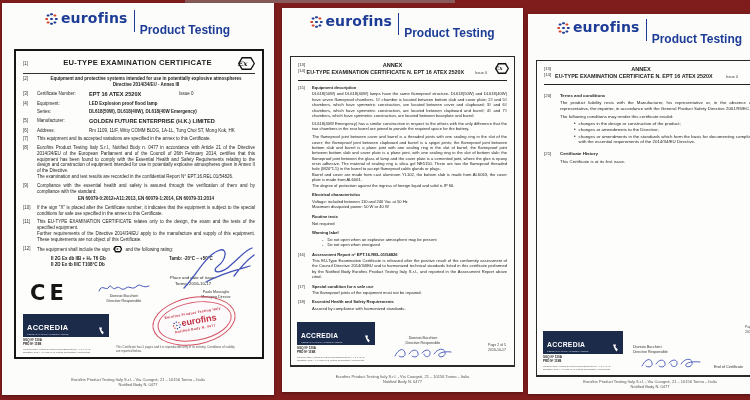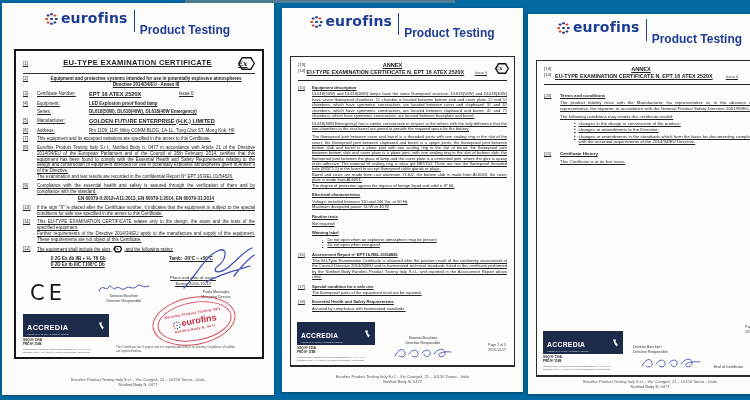--- a/index.html
+++ b/index.html
@@ -1,34 +1,34 @@
 <!DOCTYPE html>
 <html><head>
 <meta charset="utf-8">
 <style>
   html,body{margin:0;padding:0;background:#cfcecc;font-family:"Liberation Sans",sans-serif;}
-  #screen{position:relative;width:750px;height:400px;background:#0369a1;overflow:hidden;}
+  #screen{position:relative;width:750px;height:400px;background:#7f1d1d;overflow:hidden;}
   .scan-artifact{position:absolute;top:0;left:185px;width:270px;height:3px;background:#8f8e8c;opacity:.55;}
   .page{position:absolute;background:#fcfcfa;box-shadow:0 1px 3px rgba(0,0,0,.35);color:#222;}
 
   
   .logo{display:flex;justify-content:center;align-items:flex-start;padding-top:7px;}
   .logo-dots{position:relative;width:12px;height:12px;margin-top:3px;margin-right:3px;flex:0 0 auto;}
   .logo-dots::before{content:"";position:absolute;top:4.6px;left:4.6px;width:2.6px;height:2.6px;border-radius:50%;background:#1d3c96;
     box-shadow:3.4px -3.4px 0 #d6452a,-3.4px -3.4px 0 #1d3c96,3.4px 3.4px 0 #1d3c96,-3.4px 3.4px 0 #d6452a,
                0 -4.8px 0 #1d3c96,0 4.8px 0 #1d3c96,-4.8px 0 0 #d6452a,4.8px 0 0 #1d3c96;}
   .logo-text{font-size:14px;font-weight:bold;color:#1d3c96;line-height:16px;letter-spacing:.2px;font-family:"DejaVu Sans",sans-serif;}
   .logo-bar{width:1px;height:22px;background:#1d3c96;margin:0 5px 0 6px;flex:0 0 auto;}
   .logo-sub{font-size:12px;font-weight:bold;color:#1d3c96;margin-top:13px;}
 
   
   .doc-box{position:absolute;background:#fdfdfc;}
   .b1{border:2px solid #161616;}
   .b2{border:1.2px solid #2a2a2a;border-bottom-width:2px;}
-  .inner{padding:5px 7px;font-size:4.5px;line-height:1.32;text-decoration:underline;}
+  .inner{padding:5px 7px;font-size:4.5px;line-height:1.32;}
   .hline{border-top:.9px solid #333;margin:2.5px 0;}
   .hline2{border-top:1.4px solid #222;margin:3px 0 4px;}
 
   .row{display:flex;margin:2.6px 0;}
   .ref{width:14px;flex:0 0 auto;color:#333;}
   .lbl{width:52px;flex:0 0 auto;}
   .bold{font-weight:bold;}
   .big{font-size:5.6px;}
   .center{text-align:center;}
   .grow{flex:1 1 auto;}
@@ -59,40 +59,40 @@
   .bullet-item{display:flex;margin-left:14px;margin-top:.5px;}
   .bullet-item::before{content:"•";margin-right:3px;font-size:4.5px;}
 
   
   .rating-wrap{display:flex;margin:3px 0 2px 28px;}
   .ratings{font-weight:bold;width:92px;}
   .tamb{font-weight:bold;margin-left:26px;}
   .issue-place{margin:8px 0 0 108px;text-align:center;font-size:4.3px;}
 
   
-  .ce-mark{position:absolute;font-size:21px;letter-spacing:4px;color:#161616;font-family:"DejaVu Sans",sans-serif;font-weight:400;}
+  .ce-mark{position:absolute;font-size:21px;letter-spacing:4px;color:#161616;font-family:"DejaVu Sans",sans-serif;font-weight:700;}
 
   
   .sig{position:absolute;text-align:center;}
   .sig svg{display:block;margin:0 auto;}
   .sig .nm{font-size:3.6px;color:#333;line-height:1.25;}
   .ink{stroke:#4353b8;fill:none;stroke-linecap:round;}
 
   
   .stamp{position:absolute;width:82px;height:46px;border:1.6px solid rgba(201,46,66,.85);border-radius:50%;
          transform:rotate(-10deg);display:flex;flex-direction:column;align-items:center;justify-content:center;
          color:#c22e42;background:rgba(255,245,246,.25);}
   .stamp::before{content:"";position:absolute;inset:3.5px;border:.9px solid rgba(201,46,66,.8);border-radius:50%;}
   .stamp .s-top,.stamp .s-bot{font-size:3.4px;font-weight:bold;letter-spacing:.3px;position:relative;z-index:1;}
   .stamp .s-mid{display:flex;align-items:center;font-size:9px;font-weight:bold;position:relative;z-index:1;margin:1px 0;}
   .stamp .s-mid .logo-dots{width:8px;height:8px;margin:0 2px 0 0;transform:scale(.7);}
 
   
   .accredia{position:absolute;width:86px;}
-  .accredia-box{background:#1c2b4a;color:#fff;padding:2.5px 4px 2px;display:flex;align-items:center;justify-content:space-between;}
+  .accredia-box{background:#1c2b4a;color:#fff;padding:2.5px 4px 2px;display:flex;align-items:flex-end;justify-content:space-between;}
   .accredia-name{font-weight:bold;font-size:7.4px;letter-spacing:.3px;}
   .accredia-tag{font-size:2.2px;color:#cfd6e4;margin-top:-1px;}
   .accredia-swoosh{width:7px;height:8px;}
   .acc-reg{font-size:3px;font-weight:bold;color:#222;margin-top:1.5px;line-height:1.3;}
   .acc-note{font-size:2.4px;color:#555;line-height:1.3;margin-top:1px;}
 
   .validity-note{position:absolute;font-size:3px;color:#555;line-height:1.35;}
   .pageinfo{position:absolute;font-size:3.5px;color:#444;text-align:left;line-height:1.4;}
   .end-cert{font-size:3.8px;color:#333;margin-left:4px;align-self:flex-end;}
 

